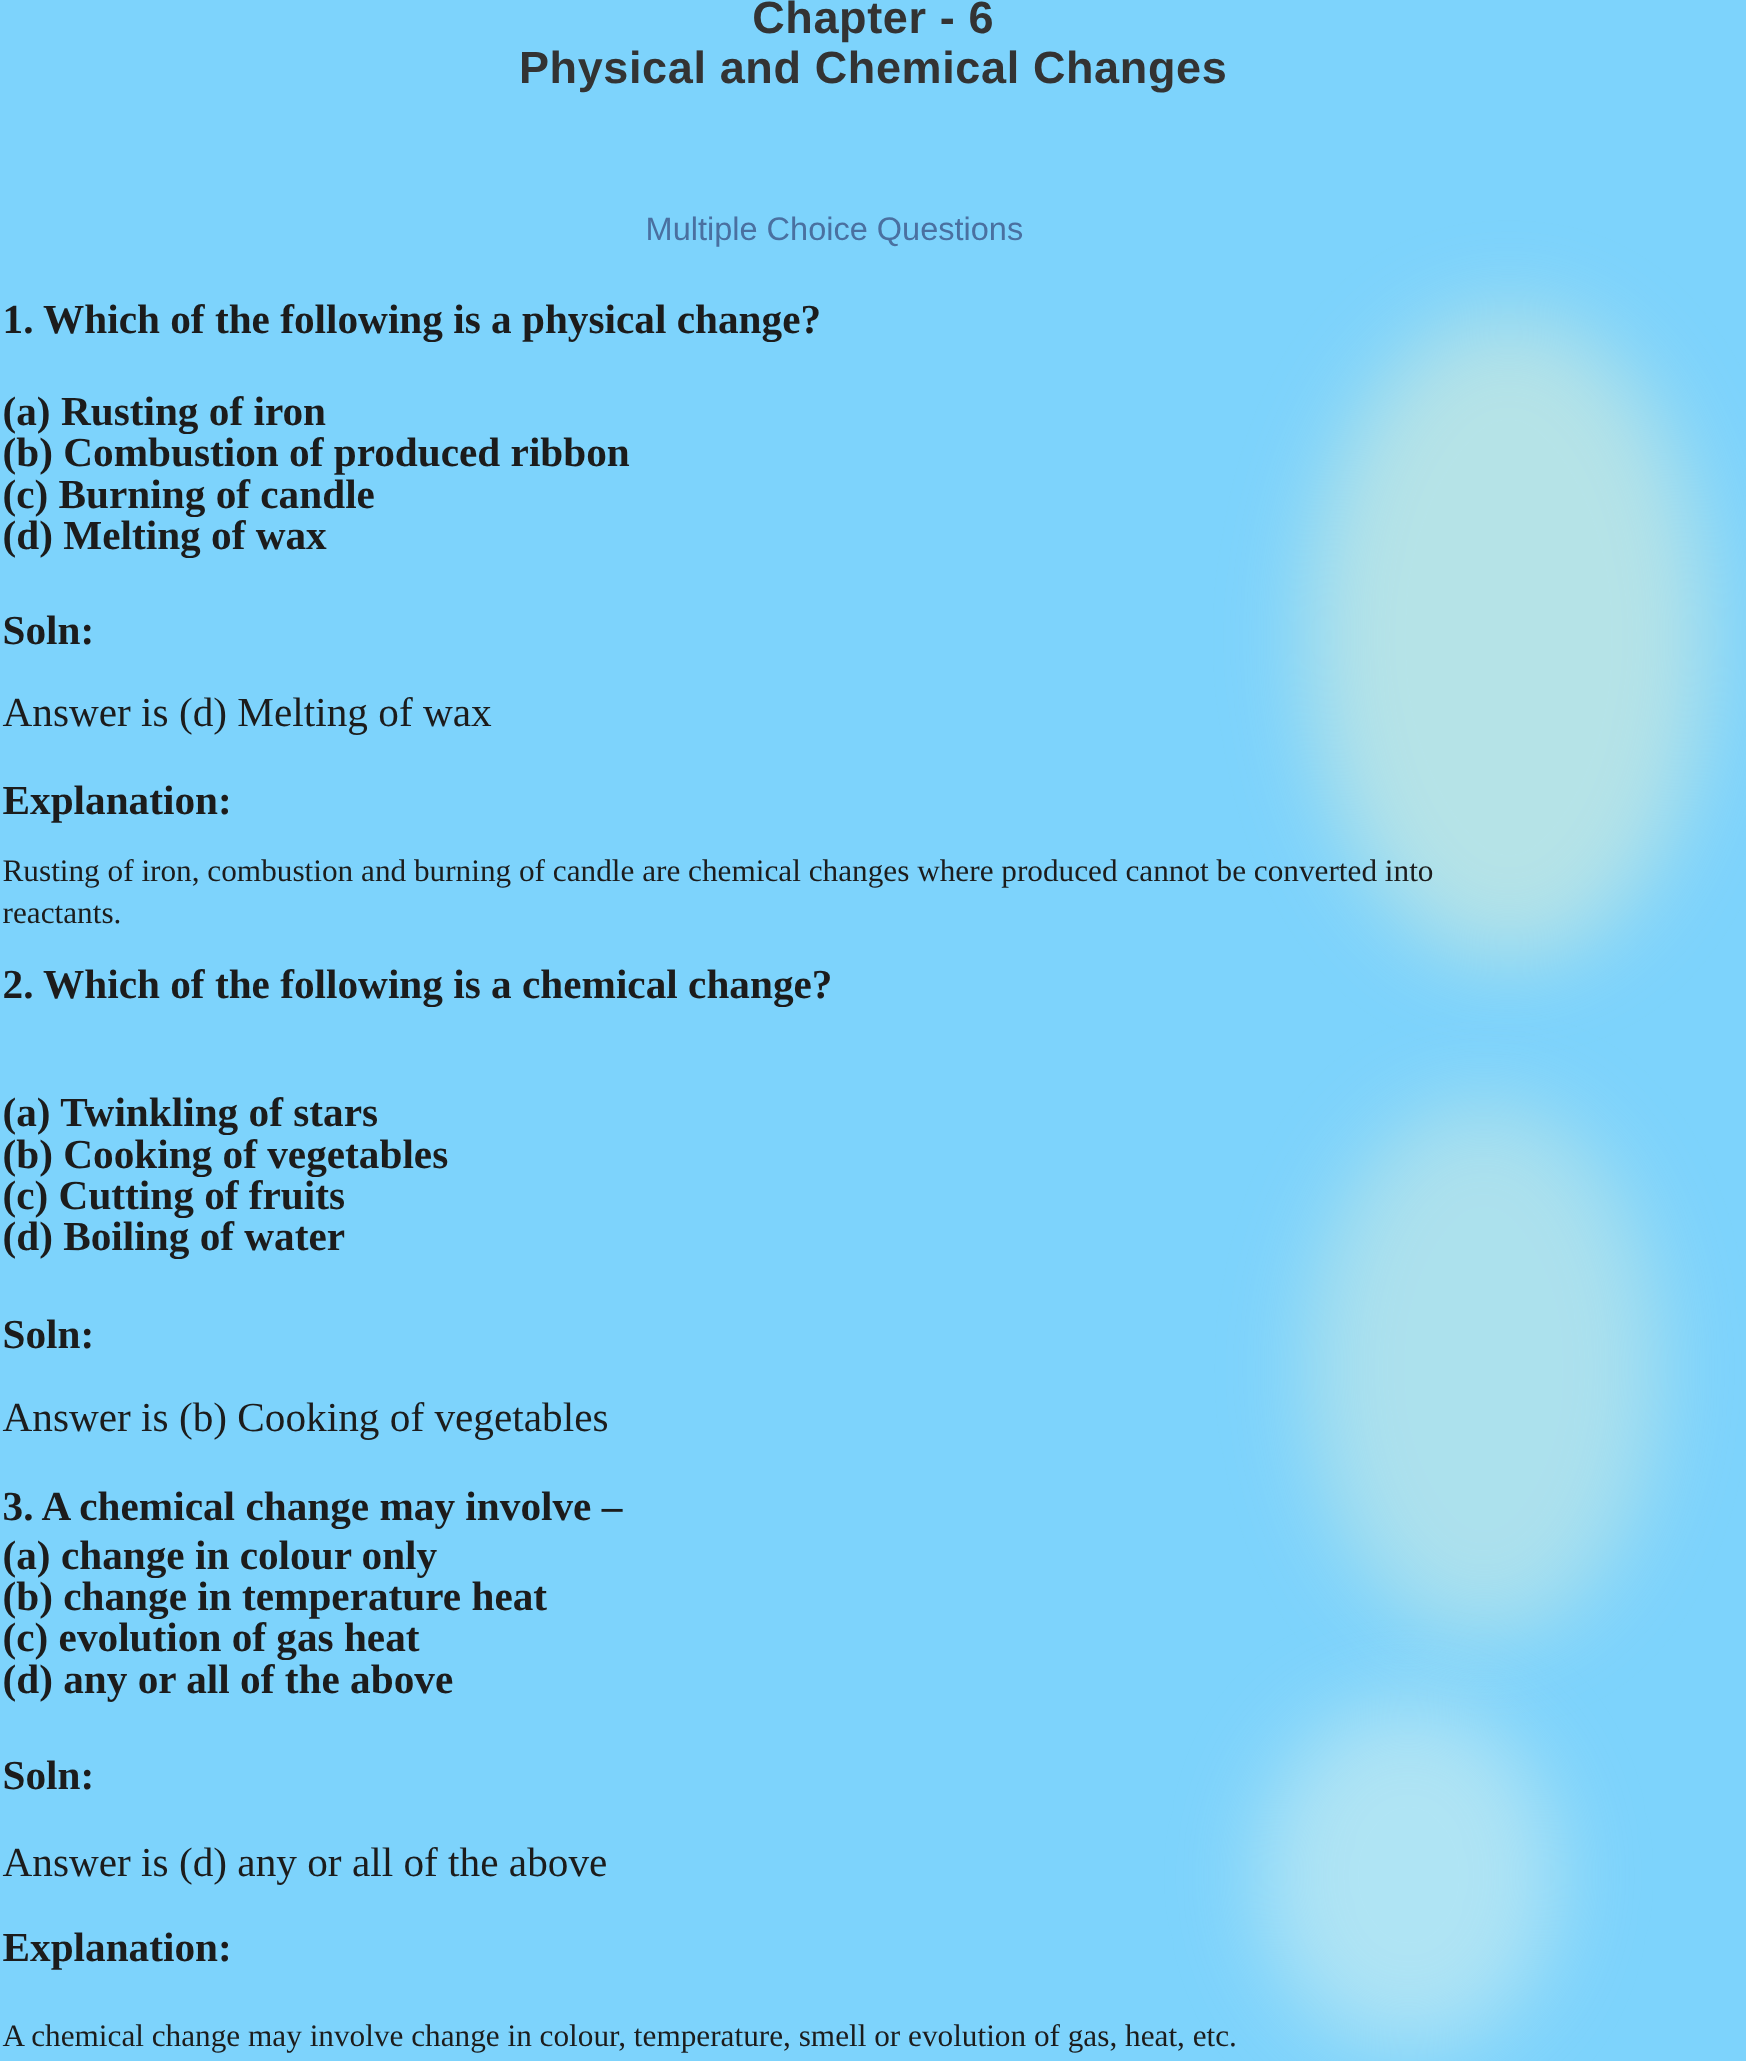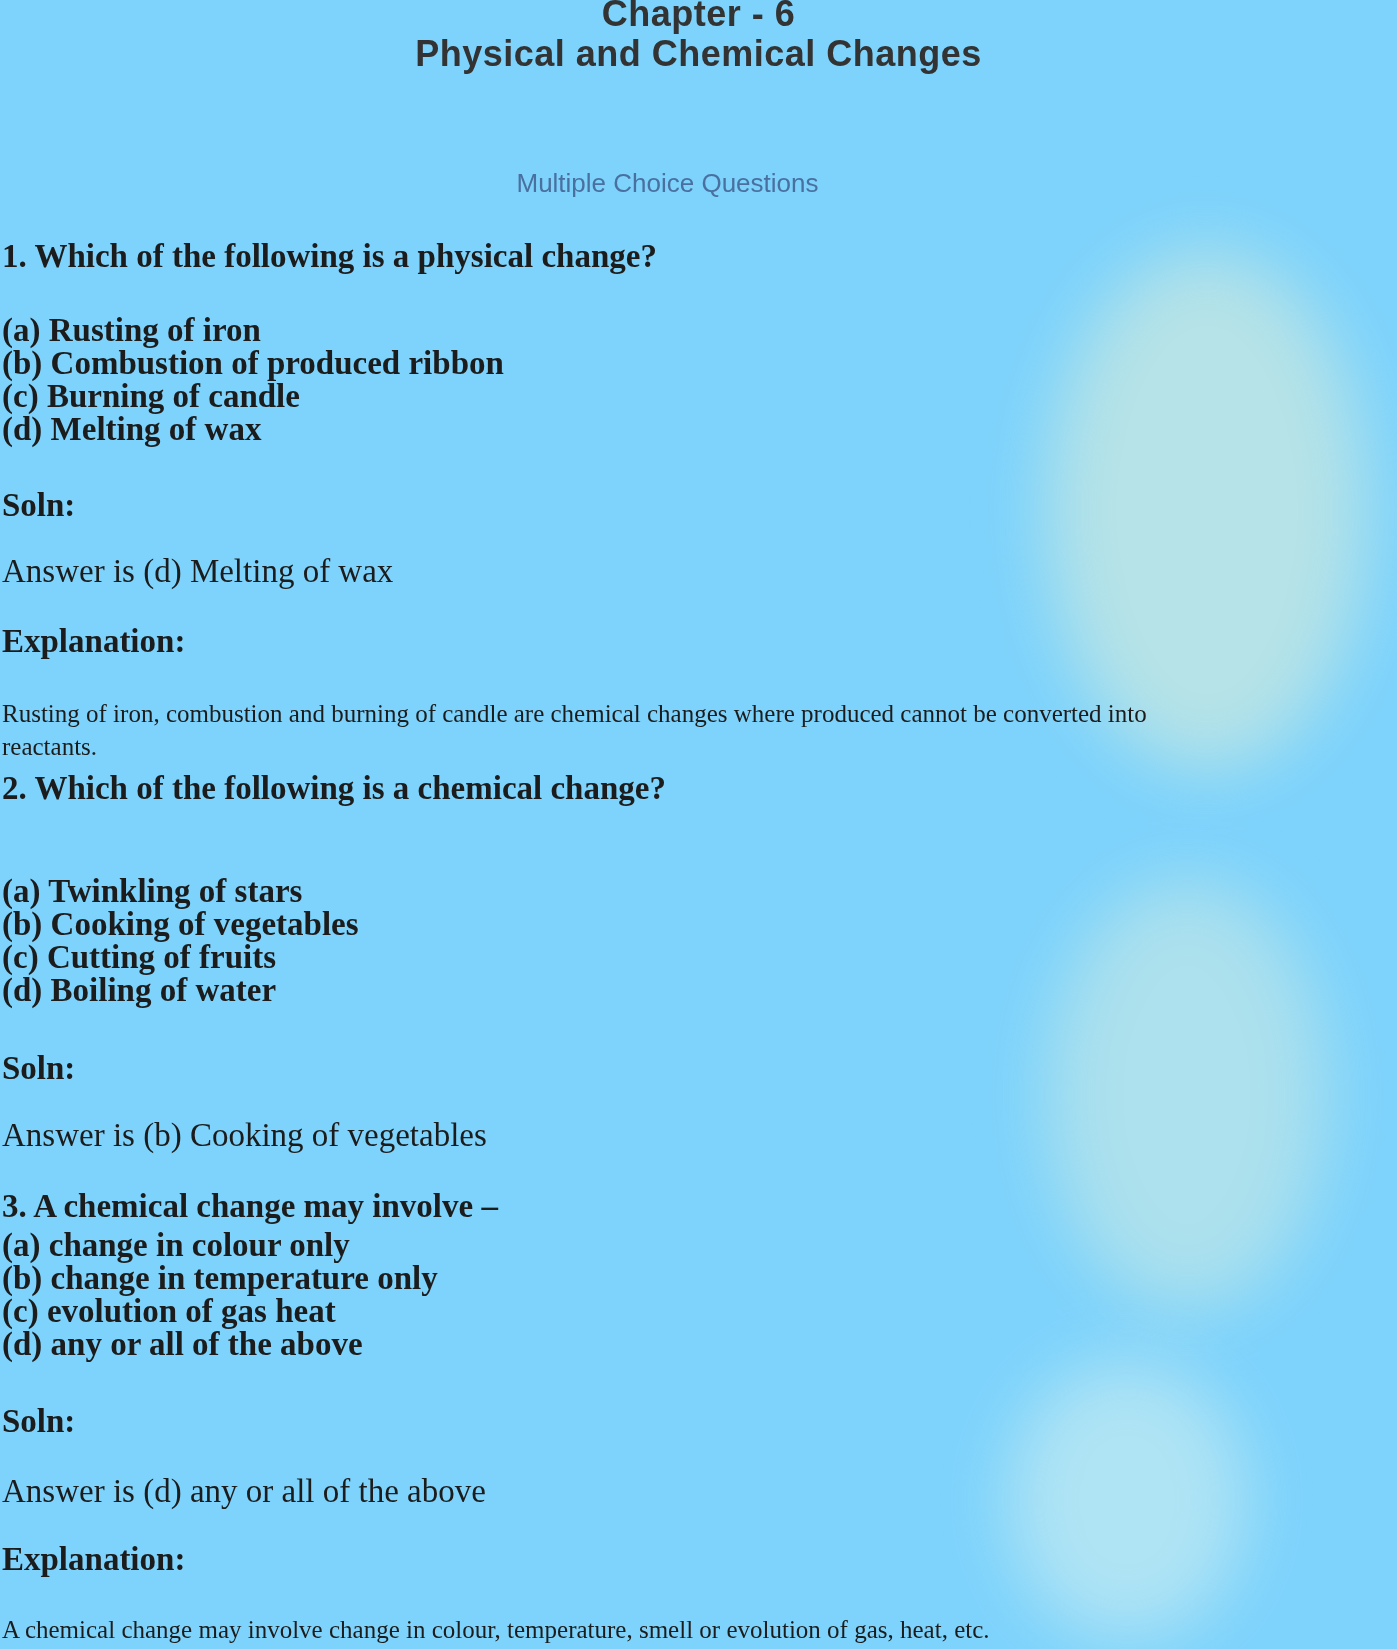--- a/index.html
+++ b/index.html
@@ -35,21 +35,21 @@
   .block{position:absolute;left:2px;right:0;}
   .line{font-size:33px;line-height:33px;white-space:nowrap;}
   .wrapline{font-size:25px;line-height:33px;}
   .bold{font-weight:bold;}
 
   .q1-question{top:240px}
   .q1-options{top:314px}
   .q1-soln{top:489px}
   .q1-answer{top:555px}
   .q1-expl-label{top:625px}
-  .q1-expl{top:697px}
+  .q1-expl{top:681px}
 
   .q2-question{top:772px}
   .q2-options{top:875px}
   .q2-soln{top:1052px}
   .q2-answer{top:1119px}
 
   .q3-question{top:1190px}
   .q3-options{top:1229px}
   .q3-soln{top:1405px}
   .q3-answer{top:1475px}
@@ -92,21 +92,21 @@
     <div class="line bold">(b) Cooking of vegetables</div>
     <div class="line bold">(c) Cutting of fruits</div>
     <div class="line bold">(d) Boiling of water</div>
   </div>
   <div class="block q2-soln line bold">Soln:</div>
   <div class="block q2-answer line">Answer is (b) Cooking of vegetables</div>
 
   <div class="block q3-question line bold">3. A chemical change may involve –</div>
   <div class="block q3-options">
     <div class="line bold">(a) change in colour only</div>
-    <div class="line bold">(b) change in temperature only</div>
+    <div class="line bold">(b) change in temperature heat</div>
     <div class="line bold">(c) evolution of gas heat</div>
     <div class="line bold">(d) any or all of the above</div>
   </div>
   <div class="block q3-soln line bold">Soln:</div>
   <div class="block q3-answer line">Answer is (d) any or all of the above</div>
   <div class="block q3-expl-label line bold">Explanation:</div>
   <div class="block q3-expl">
     <div class="wrapline">A chemical change may involve change in colour, temperature, smell or evolution of gas, heat, etc.</div>
   </div>
 </div>

